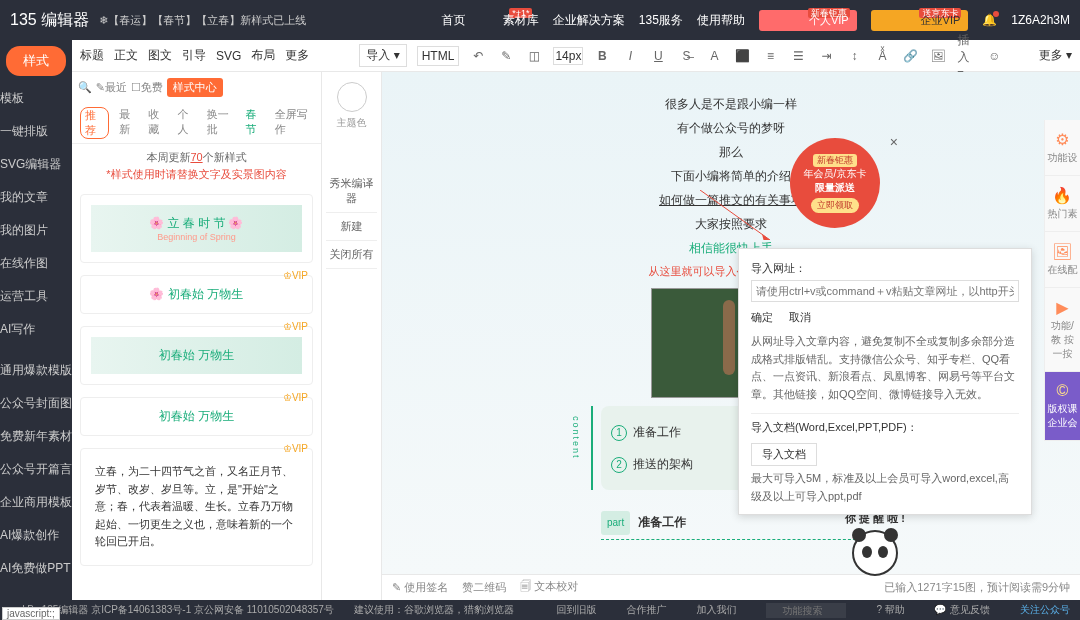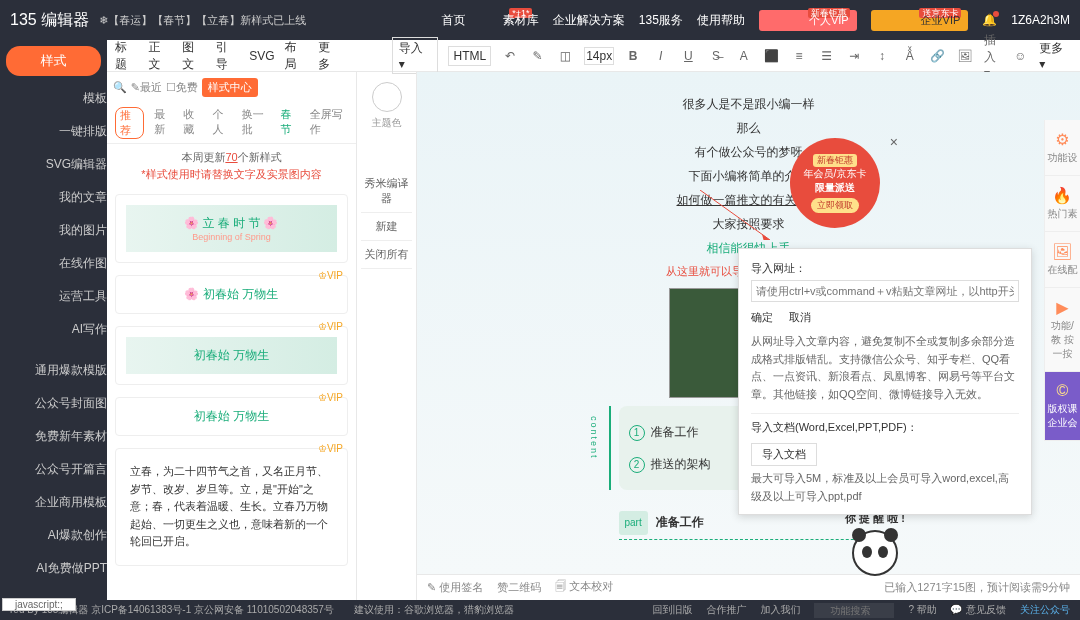--- a/index.html
+++ b/index.html
@@ -9,23 +9,23 @@
 .header-notice{font-size:11px;color:#ccc}
 .header-nav{margin-left:auto;display:flex;align-items:center;gap:14px;font-size:12px}
 .header-nav span{position:relative}
 .badge{position:absolute;top:-8px;left:50%;transform:translateX(-50%);background:#e84c3d;color:#fff;font-size:9px;padding:0 3px;border-radius:2px;white-space:nowrap}
 .vip-btn{padding:3px 8px;border-radius:3px;font-size:11px;position:relative}
 .vip1{background:#ff6b6b}
 .vip2{background:#f5a623;color:#333}
 .bell{position:relative}
 .bell::after{content:"";position:absolute;top:-2px;right:-2px;width:6px;height:6px;background:#e84c3d;border-radius:50%}
 .main{display:flex;height:560px}
-.sidebar{width:107px;background:#2b2f3a;color:#ccc;display:flex;flex-direction:column;font-size:12px}
+.sidebar{width:72px;background:#2b2f3a;color:#ccc;display:flex;flex-direction:column;font-size:12px}
 .style-btn{background:#ff6b35;color:#fff;padding:6px;margin:6px;border-radius:14px;text-align:center;font-size:13px}
-.sb-item{padding:8px 0;text-align:right;cursor:pointer}
+.sb-item{padding:8px 0;text-align:left;cursor:pointer}
 .toolbar-row{display:flex;align-items:center;padding:4px 8px;border-bottom:1px solid #e8e8e8;background:#fff;gap:10px;font-size:12px;height:32px}
 .tb-icon{width:18px;height:18px;display:flex;align-items:center;justify-content:center;color:#666}
 .content{flex:1;display:flex;flex-direction:column;background:#fff}
 .workspace{flex:1;display:flex;overflow:hidden}
 .left-panel{width:250px;border-right:1px solid #e8e8e8;display:flex;flex-direction:column;overflow-y:auto}
 .search-row{padding:6px;display:flex;gap:4px;align-items:center;font-size:11px;color:#888}
 .search-input{flex:1;border:1px solid #ddd;padding:3px 6px;font-size:11px;border-radius:3px}
 .style-center{background:#ff6b35;color:#fff;padding:2px 6px;border-radius:3px;font-size:11px}
 .filter-row{padding:4px 8px;display:flex;gap:10px;font-size:11px;color:#888;border-bottom:1px solid #eee}
 .filter-row .active{color:#ff6b35}
@@ -73,22 +73,22 @@
 .panda{position:absolute;bottom:40px;right:170px;width:70px;text-align:center;z-index:5;font-size:11px}
 .panda-head{width:46px;height:46px;background:#fff;border:2px solid #333;border-radius:50%;margin:4px auto;position:relative}
 .panda-head::before,.panda-head::after{content:"";position:absolute;width:14px;height:14px;background:#333;border-radius:50%;top:-4px}
 .panda-head::before{left:-2px}.panda-head::after{right:-2px}
 .panda-eye{position:absolute;width:10px;height:12px;background:#333;border-radius:50%;top:14px}
 .panda-eye.l{left:8px}.panda-eye.r{right:8px}
 .right-rail{position:absolute;right:0;top:120px;width:36px;background:#f9f9f9;border-left:1px solid #eee;font-size:10px;color:#888;text-align:center;z-index:3}
 .rail-item{padding:10px 2px;border-bottom:1px solid #eee}
 .rail-icon{font-size:16px;color:#ff8c5a;display:block;margin-bottom:2px}
 .footer{height:20px;background:#2b2f3a;color:#aaa;font-size:10px;display:flex;align-items:center;padding:0 10px;gap:20px}
-.footer .right{margin-left:auto;display:flex;gap:14px}
-.js-hint{position:absolute;bottom:9px;left:2px;background:#fff;border:1px solid #ccc;padding:0 12px;font-size:10px;color:#666;z-index:50}
+.footer .right{margin-left:auto;display:flex;gap:30px}
+.js-hint{position:absolute;bottom:0;left:2px;background:#fff;border:1px solid #ccc;padding:0 4px;font-size:10px;color:#666;z-index:50}
 </style>
 </head>
 <body>
 
 <div class="header">
   <div class="logo">135 编辑器</div>
   <div class="header-notice">❄【春运】【春节】【立春】新样式已上线</div>
   <div class="header-nav">
     <span>首页</span>
     <span><span class="badge">*+1*</span><span>素材库</span></span>
@@ -211,22 +211,22 @@
         <div style="height:40px"></div>
         <div class="mid-item">秀米编译器</div>
         <div class="mid-item">新建</div>
         <div class="mid-item">关闭所有</div>
       </div>
 
       <div class="editor-area">
         <div class="editor-bg">
           <div class="doc">
             <div>很多人是不是跟小编一样</div>
+            <div>有个做公众号的梦呀</div>
             <div>那么</div>
-            <div>有个做公众号的梦呀</div>
             <div>下面小编将简单的介绍</div>
             <div class="underline">如何做一篇推文的有关事项</div>
             <div>大家按照要求</div>
             <div class="green-text">相信能很快上手</div>
             <div class="red-text">从这里就可以导入公众号文章链接</div>
             <div class="doc-img"></div>
             <div class="doc-content-box">
               <div class="content-side">content</div>
               <div class="num-item"><span class="num-circle">1</span><span>准备工作</span></div>
               <div class="num-item"><span class="num-circle">2</span><span>推送的架构</span></div>

